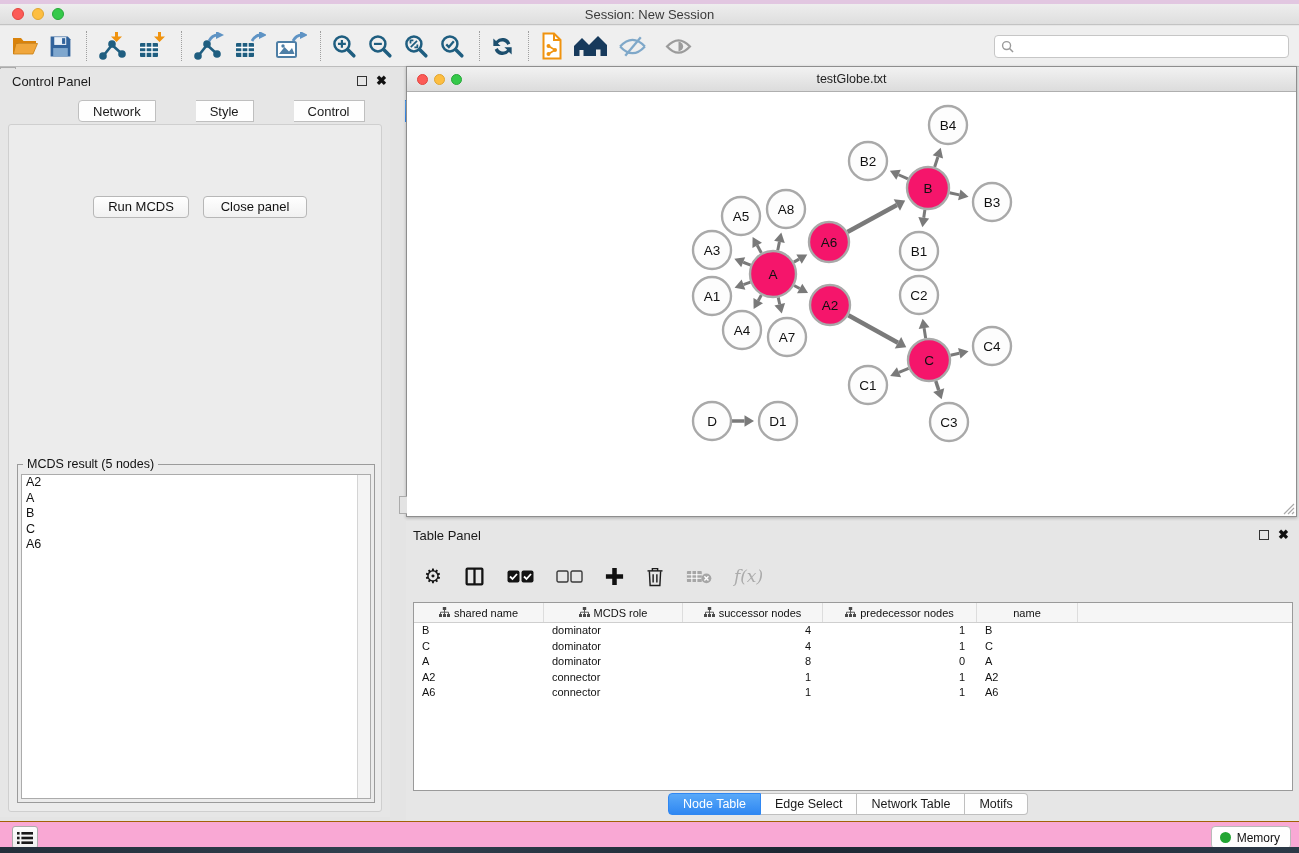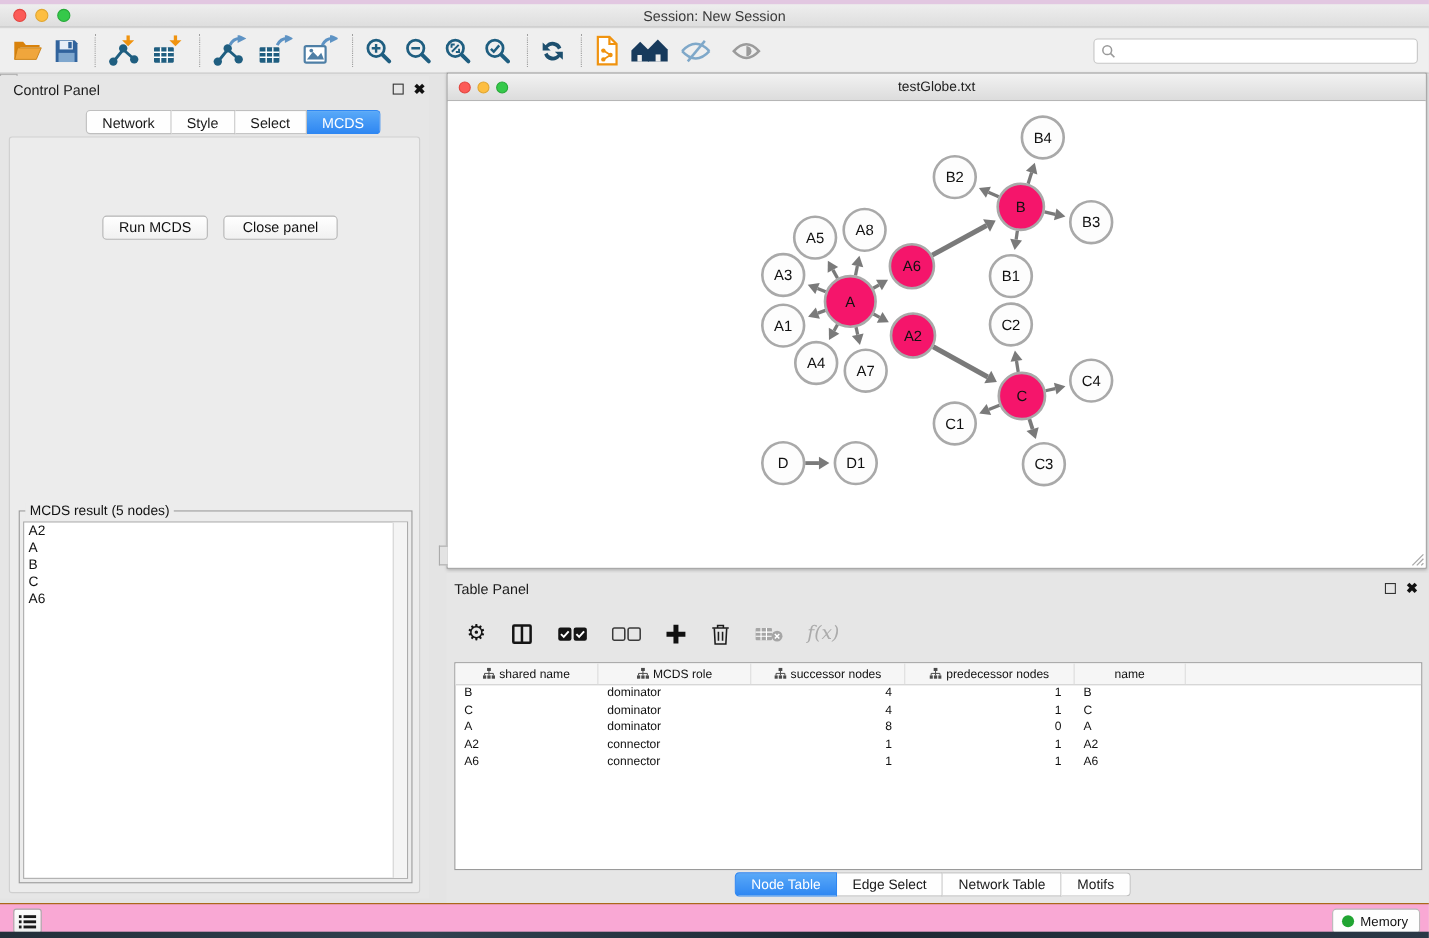--- a/index.html
+++ b/index.html
@@ -44,21 +44,21 @@
   #cp-float { position:absolute; left:357px; top:7px; }
   #cp-close { position:absolute; left:376px; top:7px; }
 
   .seg-tabs { position:absolute; display:flex; }
   .seg-tab { height:22px; padding:0 14px; font-size:13px; line-height:21px; background:#FEFEFE;
      border:1px solid #BFBFBF; border-left:none; color:#1A1A1A; }
   .seg-tab:first-child { border-left:1px solid #BFBFBF; border-radius:4px 0 0 4px; }
   .seg-tab:last-child { border-radius:0 4px 4px 0; }
   .seg-tab.active { background:linear-gradient(#59A9F8,#2F87F2); border-color:#2F87F2; color:#FFF; }
 
-  #cp-tabs { left:78px; top:31px; }
+  #cp-tabs { left:78px; top:31px;gap:40px; }
 
   #cp-body { position:absolute; left:8px; top:55px; width:374px; height:688px;
      background:#ECECEC; border:1px solid #CFCFCF; border-radius:3px; }
   #opt-label { position:absolute; left:0; top:16px; width:100%; text-align:center; font-size:13px; color:#111; }
   #criterion-select { position:absolute; left:34px; top:36px; width:316px; height:25px; background:#FFF;
      border:1px solid #B3B3B3; border-radius:5px; font-size:13px; color:#111; line-height:23px;
      padding-left:10px; }
   #criterion-stepper { position:absolute; right:2px; top:2px; width:19px; height:19px; border-radius:4px;
      background:linear-gradient(#6AB1F9,#2D85F3); }
   #criterion-stepper .up, #criterion-stepper .dn { position:absolute; left:5px; width:0; height:0; }
@@ -289,21 +289,21 @@
 
     <div id="control-panel">
       <div class="cp-header">
         <span class="panel-title">Control Panel</span>
         <span id="cp-float" class="win-float"></span>
         <span id="cp-close" class="win-close">✖</span>
       </div>
       <div id="cp-tabs" class="seg-tabs">
           <span class="seg-tab">Network</span>
           <span class="seg-tab">Style</span>
-          <span class="seg-tab">Select</span>
+          <span class="seg-tab">Control</span>
           <span class="seg-tab active">MCDS</span>
         </div>
       <div id="cp-body">
         <div id="run-btn" class="mac-btn">Run MCDS</div>
         <div id="closepanel-btn" class="mac-btn">Close panel</div>
         <div id="mcds-groupbox">
           <span id="mcds-legend">MCDS result (5 nodes)</span>
           <div id="mcds-list-wrap">
             <div id="mcds-list">
                 <div class="mcds-item">A2</div>

